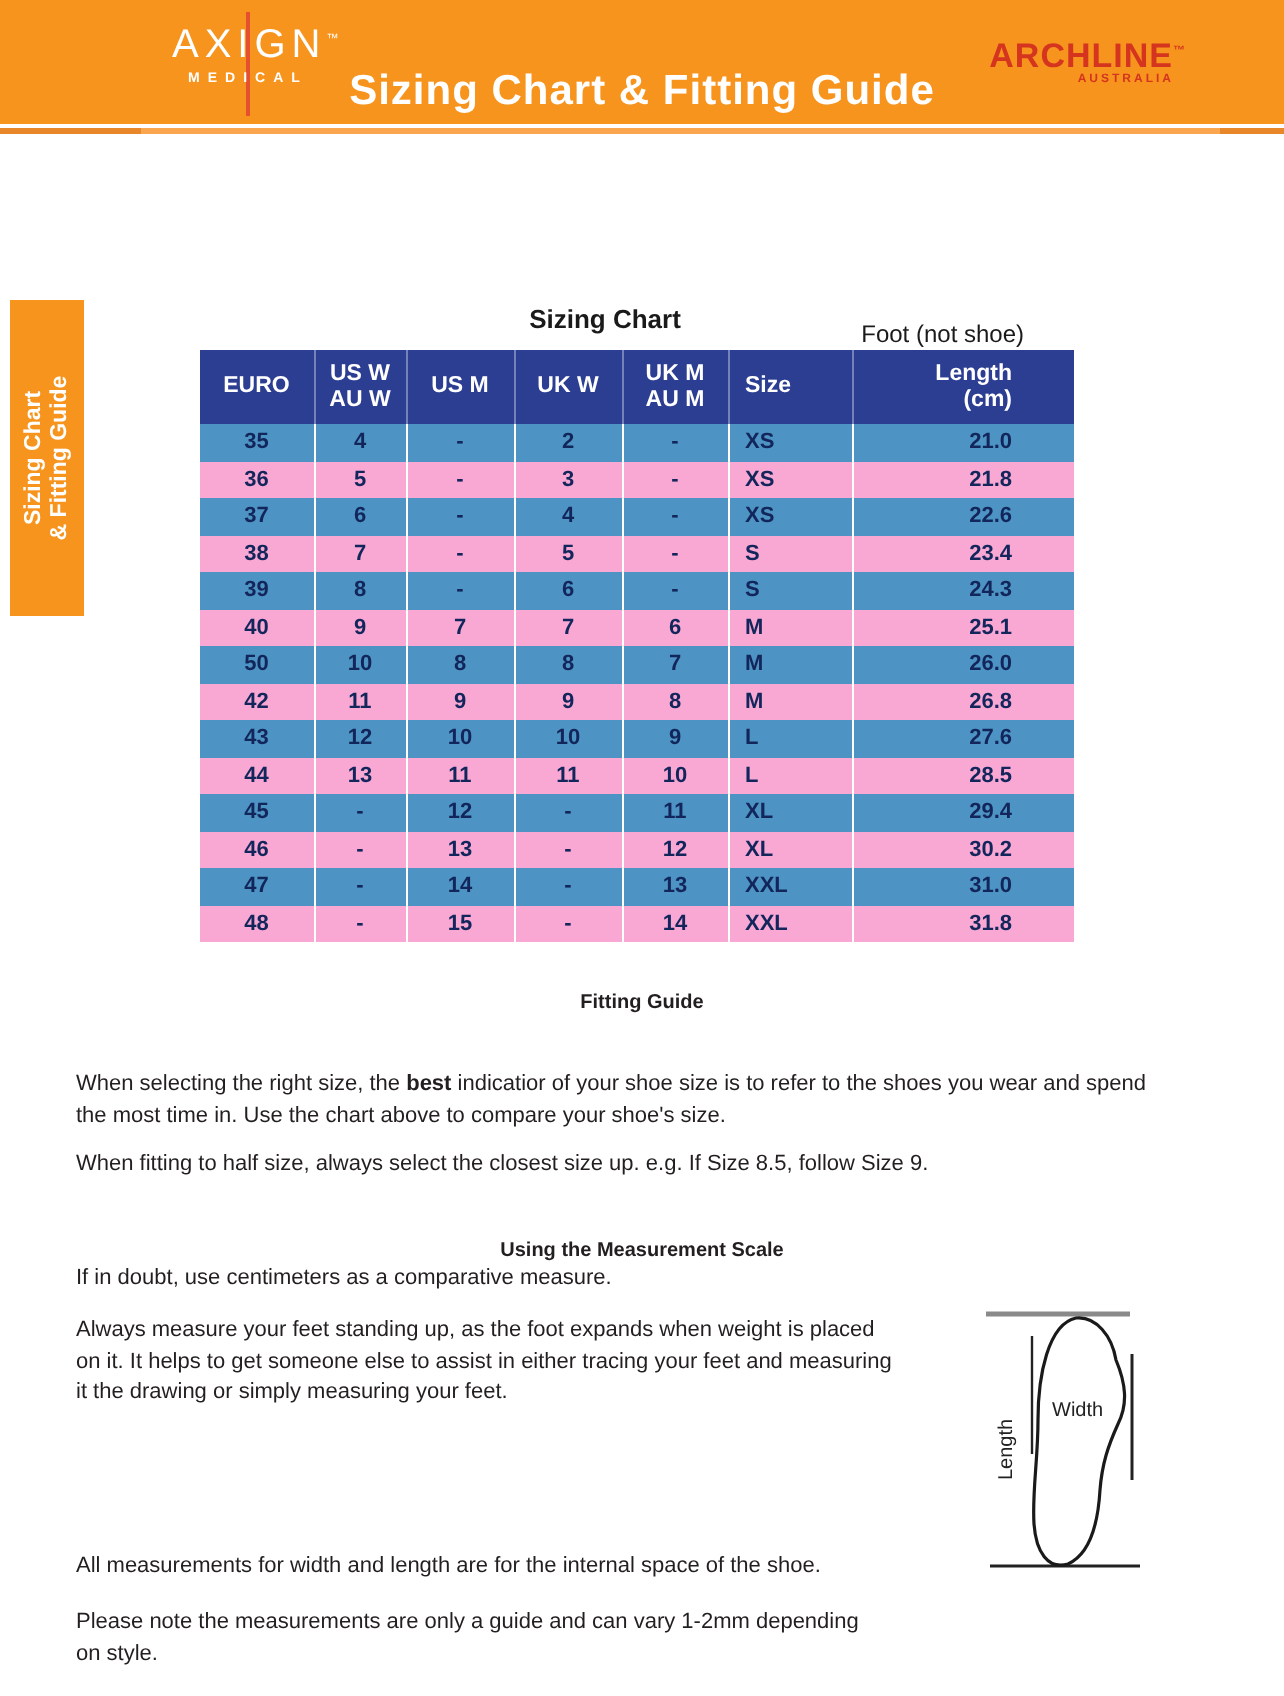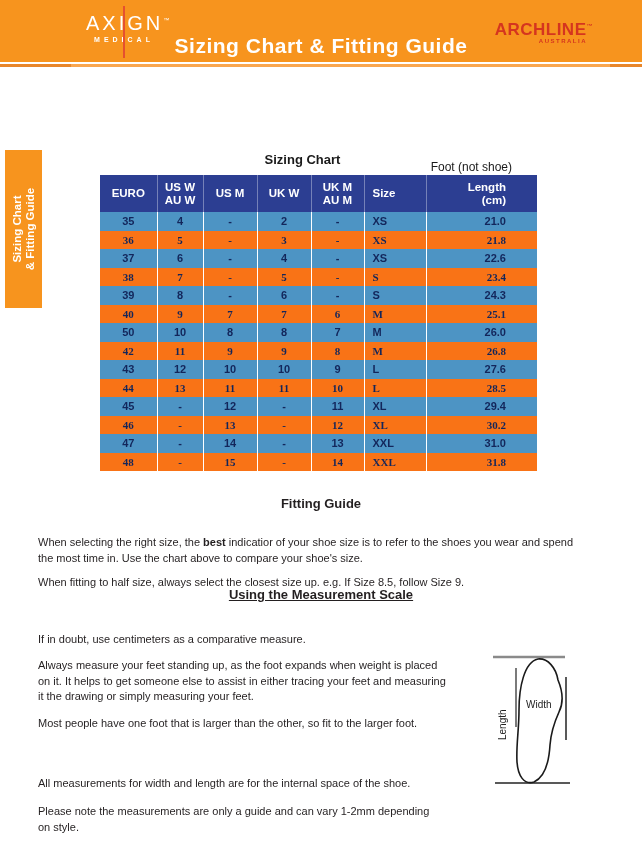--- a/index.html
+++ b/index.html
@@ -36,29 +36,29 @@
                font-size:12px; font-weight:normal; color:#1a1a1a; }
   table.sizing-table { position:absolute; top:175px; left:100px; width:437px;
                border-collapse:collapse; table-layout:fixed;
                font-size:11px; font-weight:bold; color:#13265B; text-align:center; }
   .sizing-table th { background:#2C3E92; color:#fff; height:37px; vertical-align:middle;
                font-size:11.5px; line-height:13px; padding:0; font-weight:bold;
                border-right:1px solid rgba(255,255,255,0.35); }
   .sizing-table td { height:18.5px; padding:0; border-right:1px solid #ffffff; }
   .sizing-table th:last-child, .sizing-table td:last-child { border-right:none; }
   tr.row-a td { background:#4D94C4; }
-  tr.row-b td { background:#f97316;font-family:Liberation Serif, serif; }
+  tr.row-b td { background:#f9a8d4; }
   .col-size  { text-align:left;  padding-left:8px !important;margin-top:14px; }
   .col-length{ text-align:right; padding-right:31px !important; }
 
   
   .h2 { position:absolute; left:0; width:642px; margin:0; text-align:center;
-        font-size:13px; font-weight:bold; color:#231F20; }
+        font-size:10px; font-weight:bold; color:#231F20; }
   .h2.fitting { top:496px; }
-  .h2.measure { top:587px;text-decoration:underline; }
+  .h2.measure { top:620px; }
   .body-p { position:absolute; left:22px; margin:16px; font-size:11px; color:#231F20;
             line-height:15.5px; white-space:pre-line; }
   .p1 { top:519px; width:600px; }
   .p2 { top:559px; width:600px; }
   .m1 { top:616px; width:600px; }
   .m2 { top:642px; width:480px; }
   .m3 { top:700px; width:540px; }
   .m4 { top:760px; width:540px; }
   .m5 { top:788px; width:480px; }
 
@@ -265,21 +265,20 @@
   <h2 class="h2 fitting">Fitting Guide</h2>
   <p class="body-p p1"><span>When selecting the right size, the </span><b>best</b><span> indicatior of your shoe size is to refer to the shoes you wear and spend
 the most time in. Use the chart above to compare your shoe's size.</span></p>
   <p class="body-p p2">When fitting to half size, always select the closest size up. e.g. If Size 8.5, follow Size 9.</p>
 
   <h2 class="h2 measure">Using the Measurement Scale</h2>
   <p class="body-p m2">Always measure your feet standing up, as the foot expands when weight is placed
 on it. It helps to get someone else to assist in either tracing your feet and measuring
 it the drawing or simply measuring your feet.</p>
   <p class="body-p m1">If in doubt, use centimeters as a comparative measure.</p>
-  <p class="body-p m3">Most people have one foot that is larger than the other, so fit to the larger foot.</p>
   <p class="body-p m4">All measurements for width and length are for the internal space of the shoe.</p>
   <p class="body-p m5">Please note the measurements are only a guide and can vary 1-2mm depending
 on style.</p>
 
   <svg class="foot-svg" width="130" height="145" viewBox="0 0 130 145">
     <line x1="13" y1="9" x2="85" y2="9" stroke="#8a8a8a" stroke-width="2.5"></line>
     <line x1="15" y1="135" x2="90" y2="135" stroke="#222222" stroke-width="1.5"></line>
     <line x1="36" y1="20" x2="36" y2="79" stroke="#222222" stroke-width="1.2"></line>
     <line x1="86" y1="29" x2="86" y2="92" stroke="#222222" stroke-width="1.5"></line>
     <path d="M58 11 C68 10,76 20,78 32 C83 44,84 54,79 64 C74 75,71 84,70 97

